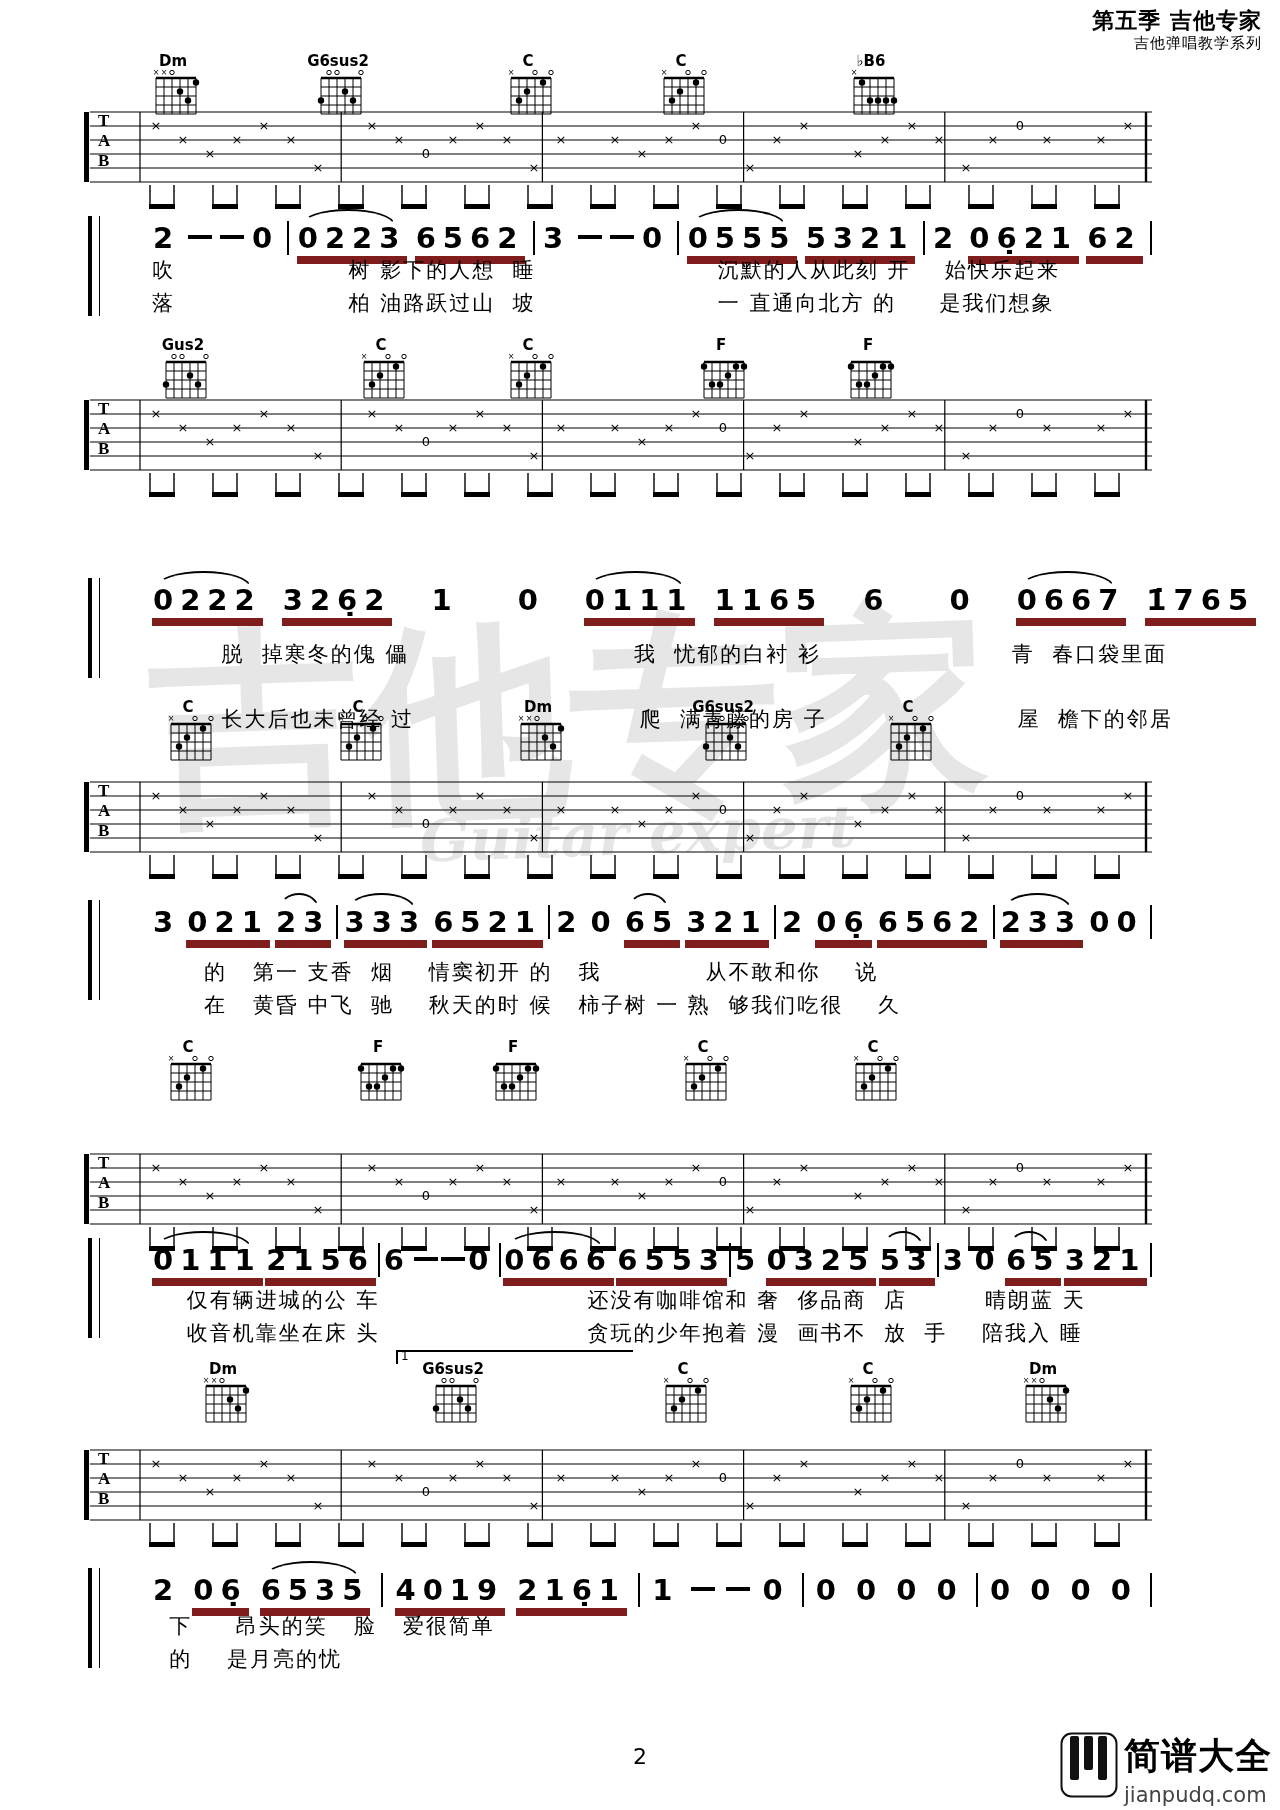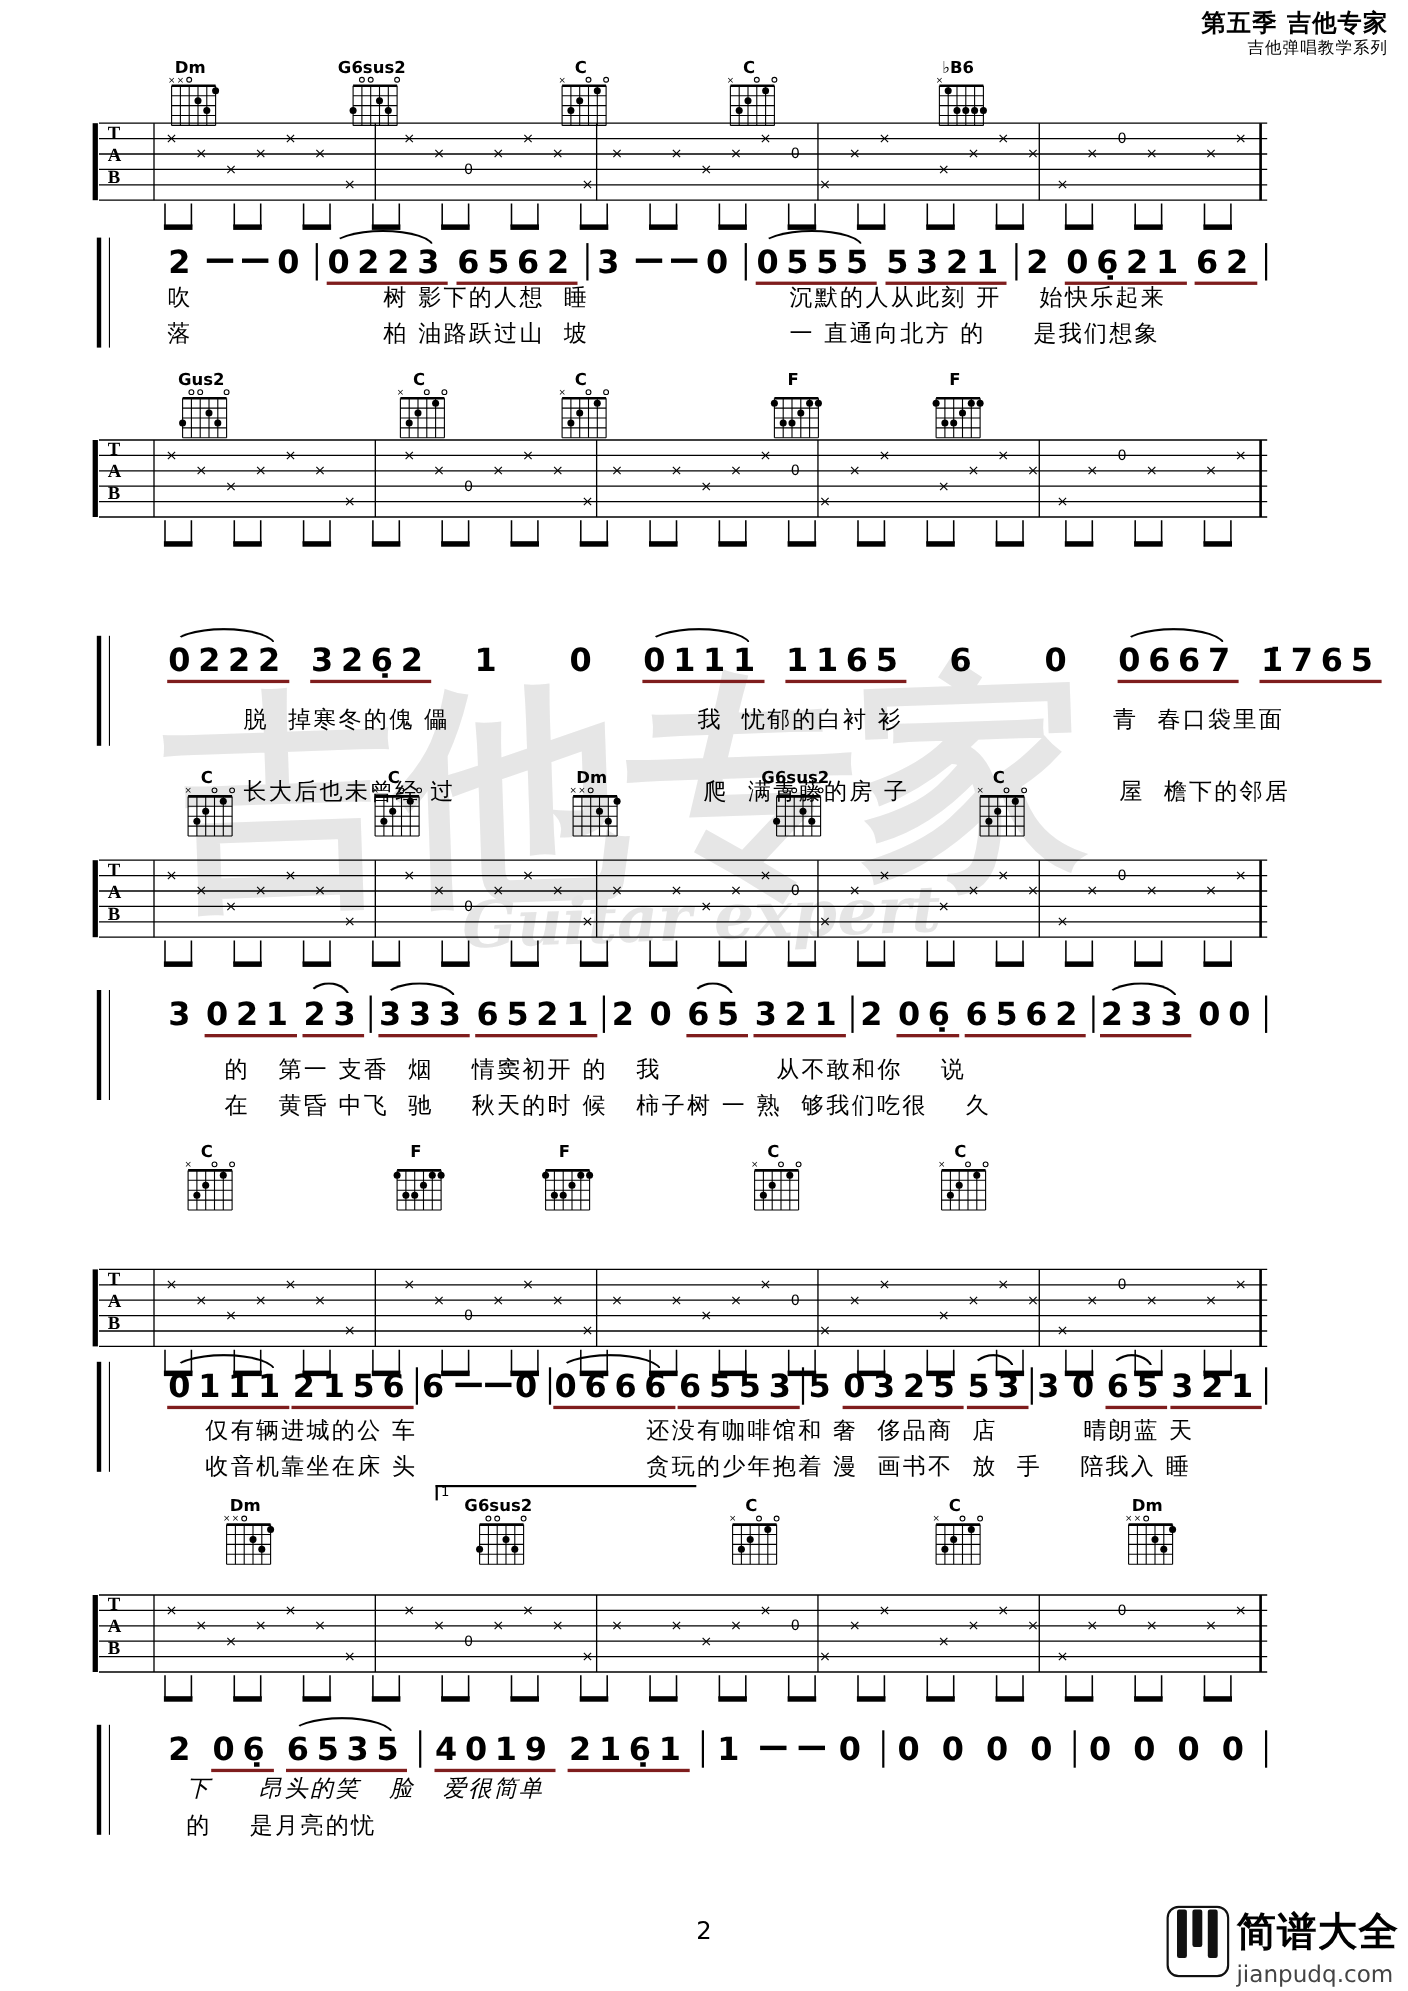--- a/index.html
+++ b/index.html
@@ -10,21 +10,21 @@
   .wm{position:absolute;left:150px;top:580px;width:820px;text-align:center;z-index:0;
       font:bold 210px "DejaVu Sans",sans-serif;color:#dedede;opacity:.75;transform:rotate(-2deg);white-space:nowrap;}
   .wm2{position:absolute;left:420px;top:800px;font:italic bold 58px "DejaVu Serif",serif;color:#e3e3e3;
        opacity:.9;transform:rotate(-2deg);z-index:0;}
   .chord-label{position:absolute;font:bold 15px "DejaVu Sans",sans-serif;width:70px;text-align:center;z-index:2;}
   .chord-svg{position:absolute;z-index:2;}
   .staff{position:absolute;left:84px;z-index:1;}
   .jp{position:absolute;left:152px;width:1000px;display:flex;justify-content:space-between;
       align-items:flex-start;z-index:2;}
   .jp-n{position:relative;font:bold 29px "DejaVu Sans",sans-serif;letter-spacing:7px;line-height:36px;padding:0 1px;}
-  .jp-u{border-bottom:3px solid #7f1d1d;}
+  .jp-u{border-bottom:8px solid #7f1d1d;}
   .jp-tie::before{content:'';position:absolute;top:-11px;left:4px;right:12px;height:12px;
       border:2px solid transparent;border-top-color:#000;border-radius:50%/100% 100% 0 0;}
   .jp-dash{width:24px;height:4px;background:#000;margin-top:15px;}
   .jp-bar{width:2px;height:34px;background:#000;margin-top:1px;}
   .jp-brace{position:absolute;left:88px;width:7px;border-left:4px solid #000;border-right:1px solid #000;z-index:2;}
   .lyr{position:absolute;left:152px;white-space:pre;font:21px "DejaVu Sans",sans-serif;
        letter-spacing:2px;z-index:2;}
   .volta{position:absolute;border-top:2px solid #000;border-left:2px solid #000;height:12px;z-index:2;}
   .volta span{position:absolute;left:3px;top:-3px;font:12px "DejaVu Sans",sans-serif;}
   .pageno{position:absolute;left:0;right:0;top:1744px;text-align:center;font:22px "DejaVu Sans",sans-serif;z-index:2;}
@@ -1156,21 +1156,21 @@
         <div class="jp-n">0</div>
         <div class="jp-n">0</div>
         <div class="jp-bar"></div>
         <div class="jp-n">0</div>
         <div class="jp-n">0</div>
         <div class="jp-n">0</div>
         <div class="jp-n">0</div>
         <div class="jp-bar"></div>
       </div>
       <div class="jp-brace" style="top: 1568px; height: 100px;"></div>
-      <div class="lyr" style="top: 1612px; font-style: italic;">  下     昂头的笑   脸   爱很简单</div>
+      <div class="lyr" style="top: 1612px;">  下     昂头的笑   脸   爱很简单</div>
       <div class="lyr" style="top: 1645px;">  的    是月亮的忧</div>
       <div class="volta" style="left: 396px; top: 1350px; width: 235px;">
         <span>1</span>
       </div>
     </div>
 
   <div class="pageno">2</div>
   <div class="logo">
     <svg width="58" height="66" viewBox="0 0 58 66">
       <rect x="1.5" y="1.5" width="55" height="63" rx="10" fill="#fff" stroke="#111" stroke-width="2"></rect>

